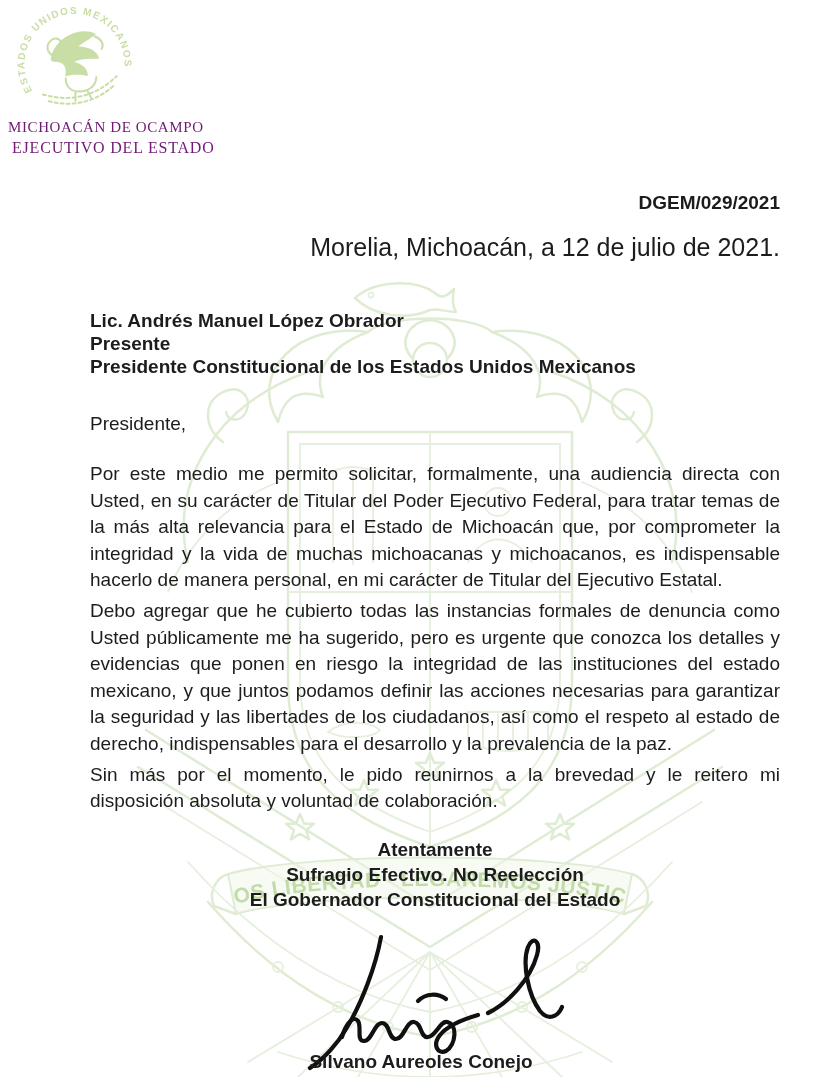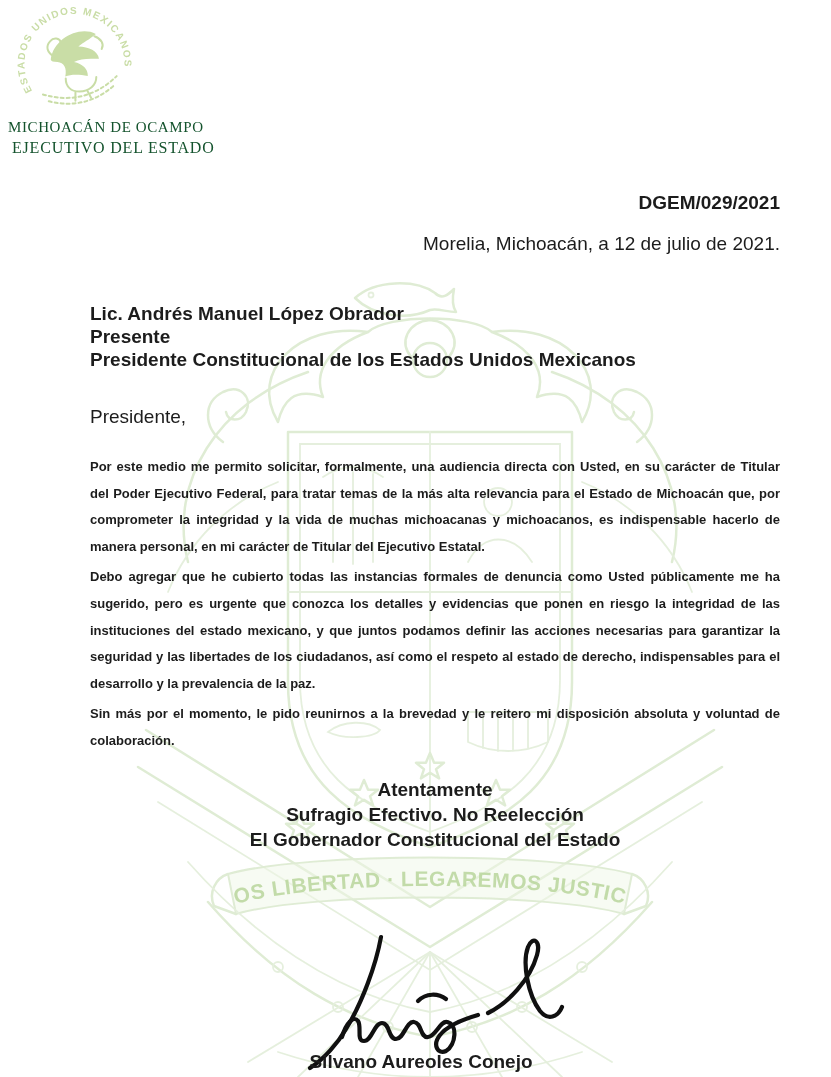--- a/index.html
+++ b/index.html
@@ -7,35 +7,35 @@
     position:relative;
     width:831px; height:1077px;
     background:#ffffff;
     overflow:hidden;
     font-family:"Liberation Sans", sans-serif;
     color:#1c1c1c;
   }
   
   .seal { position:absolute; left:10px; top:2px; width:128px; height:114px; }
   .org { position:absolute; left:8px; top:119px; width:220px;
-         font-family:"Liberation Serif", serif; color:#14532d; }
+         font-family:"Liberation Serif", serif; color:#701a75; }
   .org-line1 { font-size:15px; letter-spacing:0.6px; }
   .org-line2 { font-size:16px; letter-spacing:0.8px; margin-top:3px; margin-left:4px; }
 
   
   .watermark { position:absolute; left:128px; top:262px; width:604px; height:815px;
                pointer-events:none; }
 
   
   .content { position:absolute; left:90px; top:0; width:690px; }
   .ref    { margin-top:192px; text-align:right; font-weight:bold; font-size:19px; }
-  .date   { margin-top:19px;  text-align:right; font-size:19px; }
+  .date   { margin-top:19px;  text-align:right; font-size:25px; }
   .recipient { margin-top:47px; font-weight:bold; font-size:19px; line-height:23px; }
   .salutation { margin-top:35px; font-size:19px; }
-  p.body { margin:4px 0 0 0; font-size:13px; line-height:26.6px; text-align:justify;font-weight:bold; }
+  p.body { margin:4px 0 0 0; font-size:19px; line-height:26.6px; text-align:justify; }
   p.body.first { margin-top:26px; }
   .closing { margin-top:22px; text-align:center; font-weight:bold; font-size:19px; line-height:25px; }
 
   .signature { position:absolute; left:250px; top:925px; width:320px; height:150px; }
   .signer { position:absolute; left:76px; top:1051px; width:690px;
             text-align:center; font-weight:bold; font-size:19px; }
 
   .wm-stroke { fill:none; stroke:#dcead0; stroke-width:2.5; stroke-linecap:round; stroke-linejoin:round; }
   .wm-thin   { fill:none; stroke:#e3eeda; stroke-width:1.8; stroke-linecap:round; }
   .wm-fill   { fill:#eef5e4; stroke:#dcead0; stroke-width:2; }

